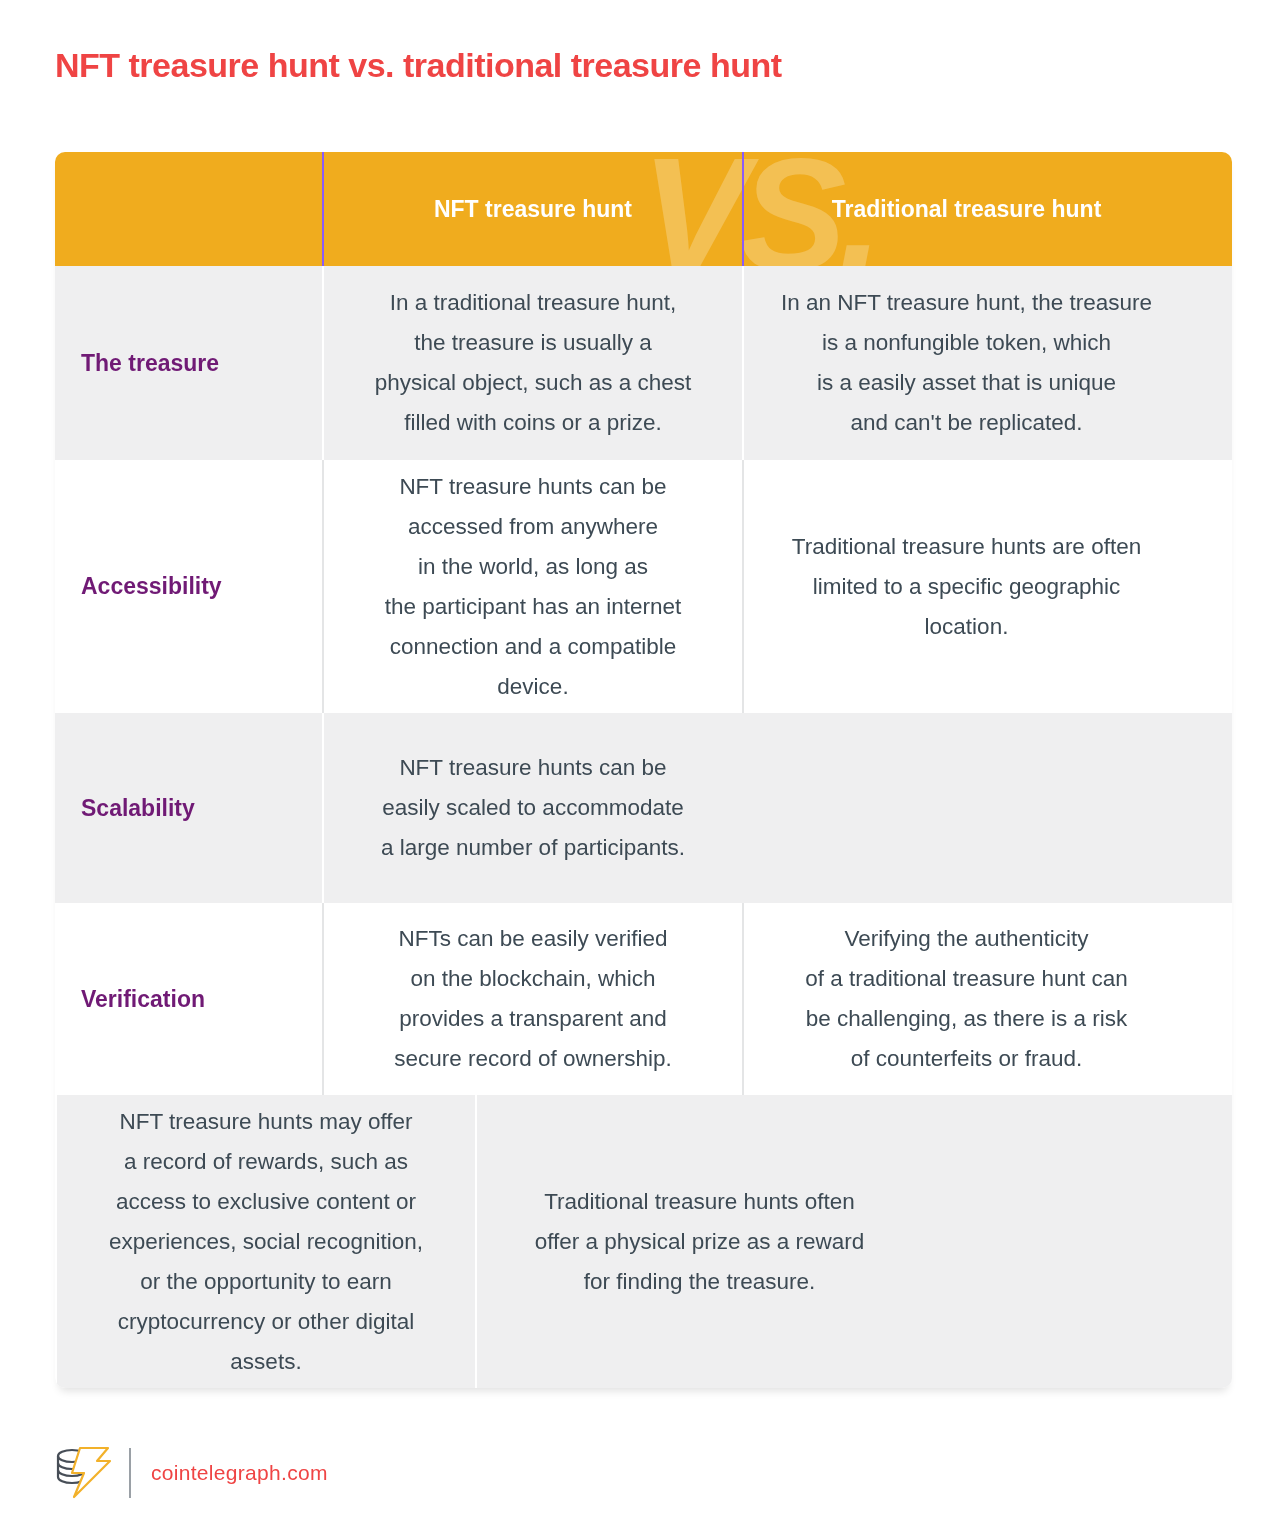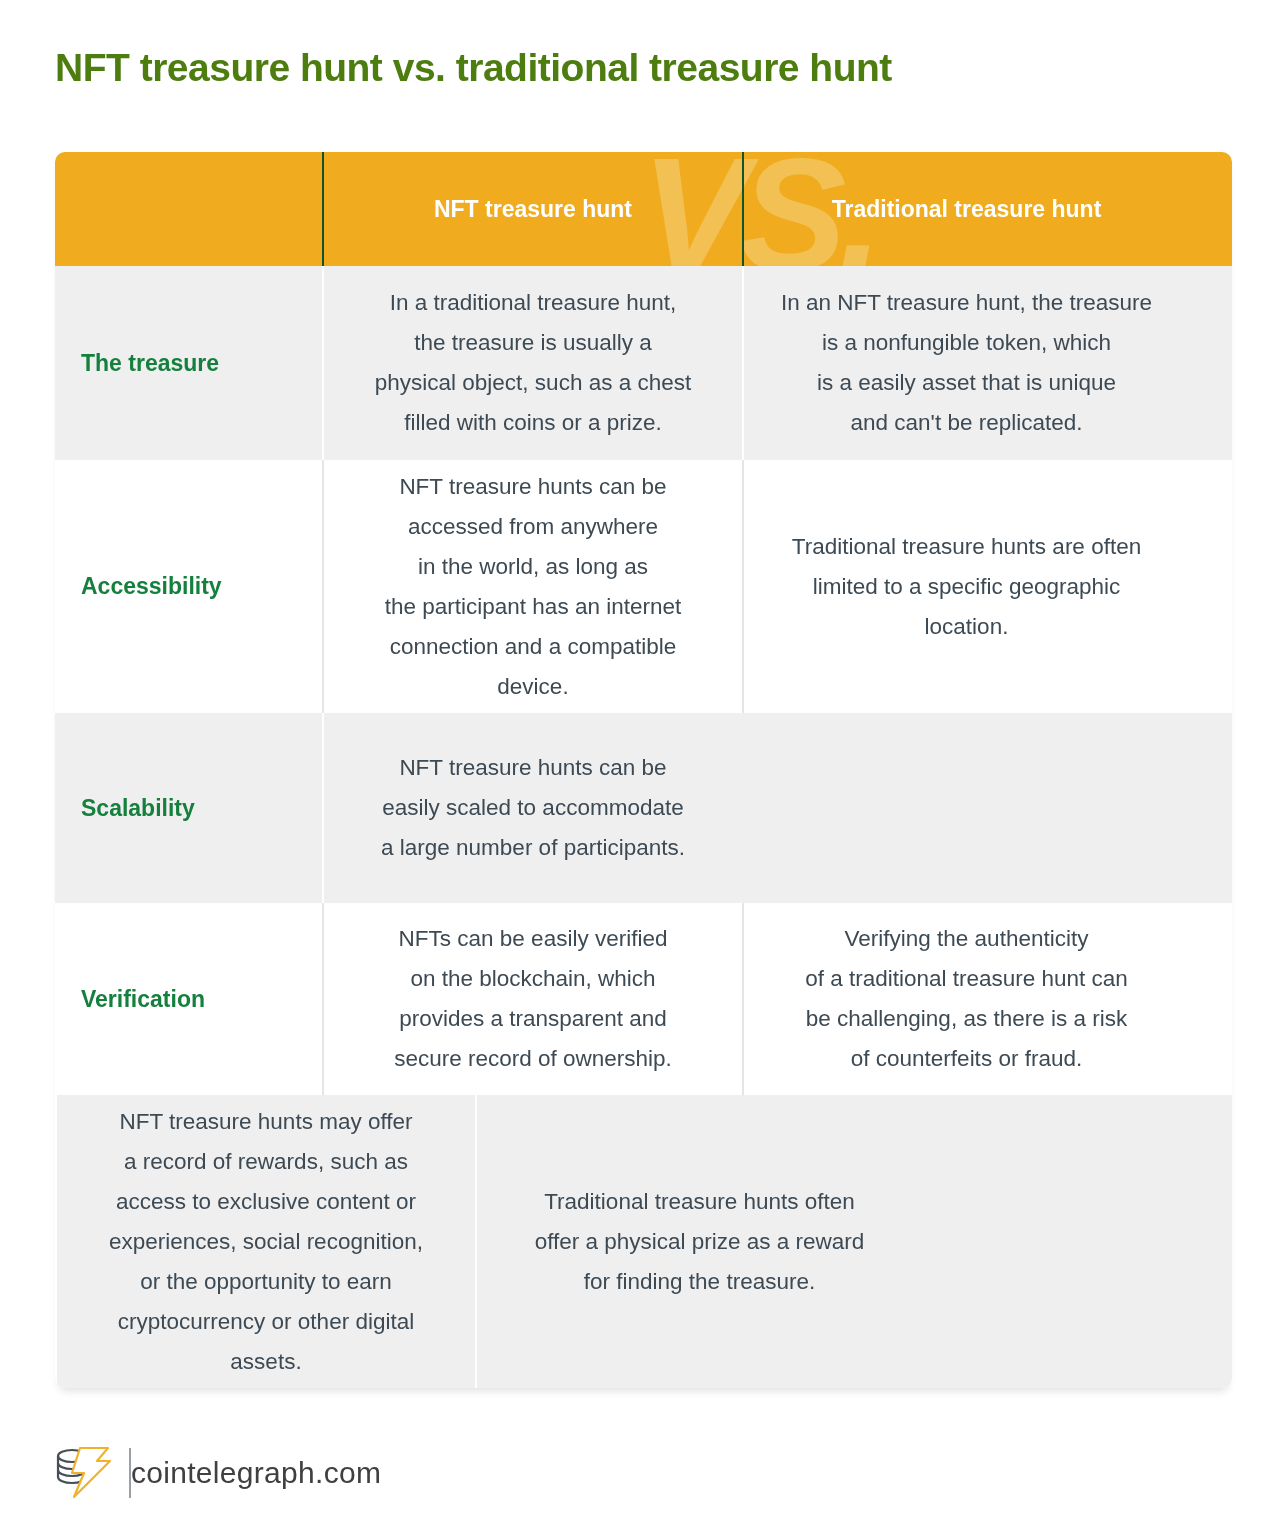--- a/index.html
+++ b/index.html
@@ -3,21 +3,21 @@
 <meta charset="utf-8">
 <style>
   * { margin:0; padding:0; box-sizing:border-box; }
   html,body { background:#ffffff; }
   body {
     width:1286px; height:1536px; position:relative;
     font-family:"Liberation Sans", sans-serif;
   }
   .page-title {
     position:absolute; left:55px; top:46px;
-    font-size:39px; font-weight:bold; color:#4d7c0f; letter-spacing:-0.5px;
+    font-size:34px; font-weight:bold; color:#ef4444; letter-spacing:-0.5px;
   }
   .table {
     position:absolute; left:55px; top:152px; width:1177px;
     border-radius:10px; overflow:hidden;
     box-shadow:0 7px 9px -4px rgba(0,0,0,0.12);
   }
   .thead {
     position:relative; height:114px; background:#F0AC1E;
     display:flex; overflow:hidden;
   }
@@ -26,29 +26,29 @@
     font-size:160px; line-height:1; font-weight:bold; font-style:italic;
     letter-spacing:-8px; color:rgba(255,255,255,0.24); pointer-events:none;
   }
   .c1 { width:267px; }
   .c2 { width:420px; }
   .c3 { width:447px; }
   .thead .hc {
     position:relative; display:flex; align-items:center; justify-content:center;
     color:#ffffff; font-weight:bold; font-size:23px;
   }
-  .thead .c2, .thead .c3 { border-left:2px solid #14532d; }
+  .thead .c2, .thead .c3 { border-left:2px solid #8b5cf6; }
   .trow { display:flex; }
   .trow.gray { background:#efeff0; }
   .trow.white { background:#ffffff; }
   .trow.gray .c2, .trow.gray .c3 { border-left:2px solid #ffffff; }
   .trow.white .c2, .trow.white .c3 { border-left:2px solid #e4e5e6; }
   .trow .label {
     display:flex; align-items:center; padding-left:26px;
-    font-weight:bold; font-size:23px; color:#15803d;
+    font-weight:bold; font-size:23px; color:#701a75;
   }
   .trow .body {
     display:flex; align-items:center; justify-content:center;
     text-align:center; white-space:pre-line;
     font-size:22.5px; line-height:40px; color:#3d4a54;
     padding:10px 14px;
   }
   .r1 { height:194px; }
   .r2 { height:253px; }
   .r3 { height:190px; }
@@ -56,21 +56,21 @@
   .r5 { height:293px; }
   .footer {
     position:absolute; left:55px; top:1446px;
     display:flex; align-items:center;
   }
   .footer svg { display:block; }
   .footer-divider {
     width:2px; height:50px; background:#9aa0a6; margin-left:16px;
   }
   .footer-site {
-    font-size:30px; color:#404040; letter-spacing:0.3px;
+    margin-left:20px; font-size:21px; color:#ef4444; letter-spacing:0.3px;
   }
 </style>
 </head>
 <body>
 
 <div class="page">
 
   <h1 class="page-title">NFT treasure hunt vs. traditional treasure hunt</h1>
 
   <div class="table">

